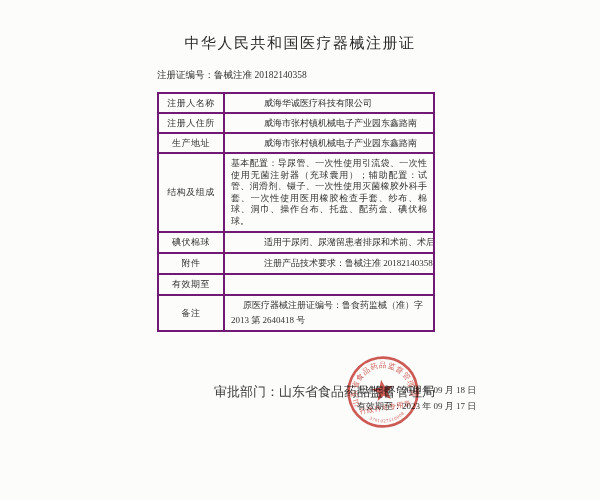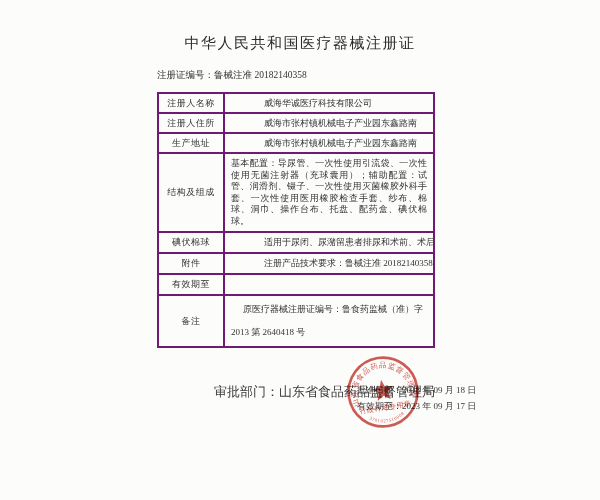--- a/index.html
+++ b/index.html
@@ -25,21 +25,21 @@
     position:absolute;top:92px;left:157px;
     width:278px;border-collapse:collapse;
     font-size:9px;color:#333;
     table-layout:fixed;
   }
   table.cert td{border:2px solid #701a75;vertical-align:middle;}
   td.lbl{width:60px;text-align:center;padding:0 2px;letter-spacing:0.5px;}
   td.val{padding:1px 6px;text-align:left;}
   td.val.one{white-space:nowrap;overflow:hidden;padding-left:39px;}
   td.val.multi{line-height:11.5px;text-align:justify;text-justify:inter-character;padding:4px 6px;}
-  td.val.note{line-height:23px;text-indent:12px;padding:2px 6px;}
+  td.val.note{line-height:15px;text-indent:12px;padding:2px 6px;}
   tr.h20{height:20px;}
   tr.h21{height:21px;}
   tr.h57{height:57px;}
   tr.h28{height:28px;}
   .dept{
     position:absolute;top:383px;left:182px;
     font-size:13px;color:#3a3a3a;margin-left:32px;
   }
   .dates{
     position:absolute;top:383px;left:329px;

